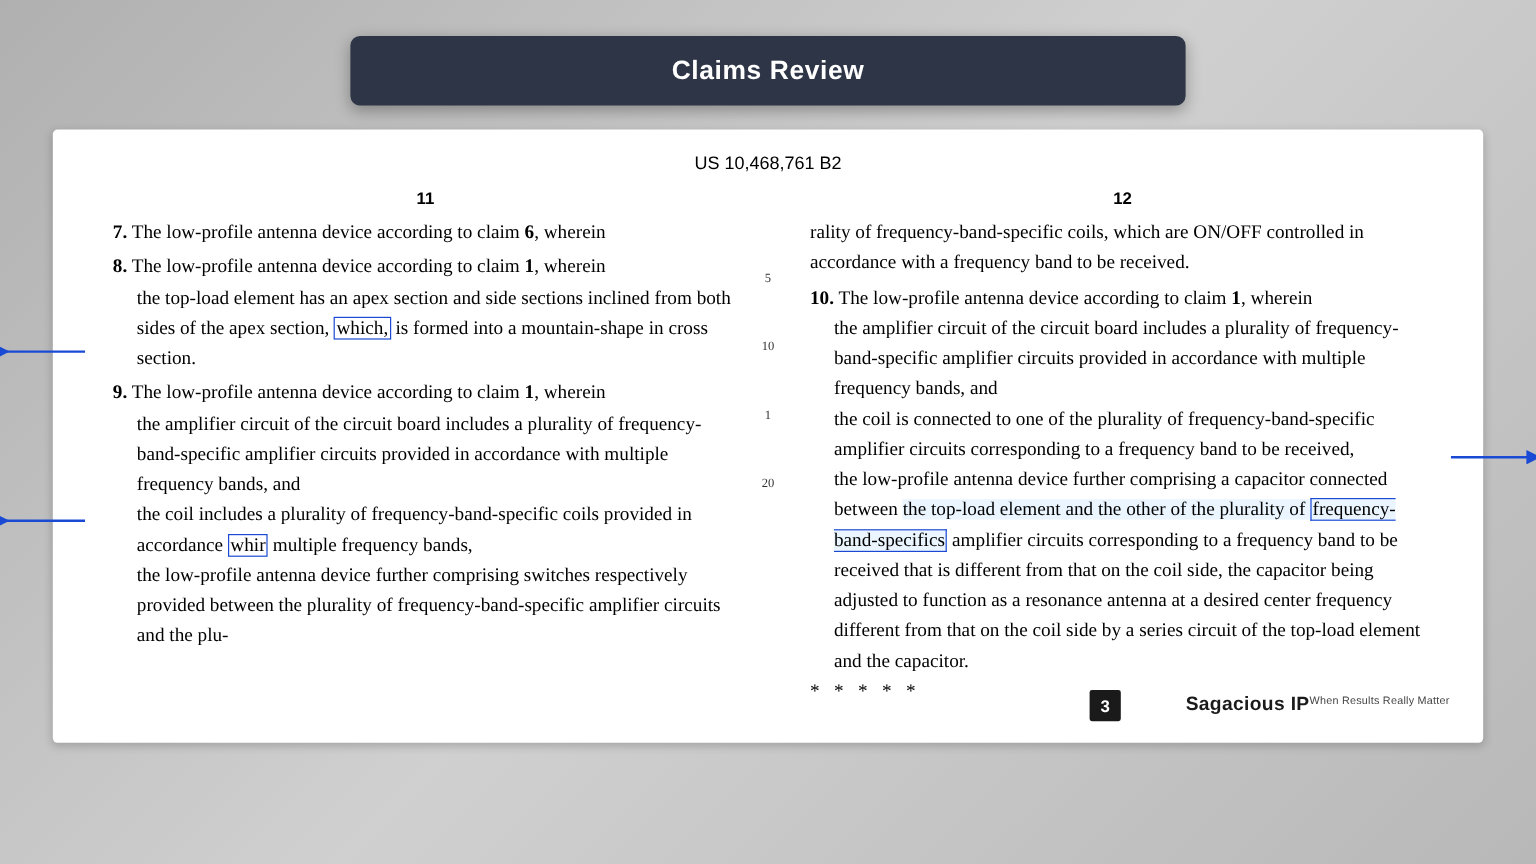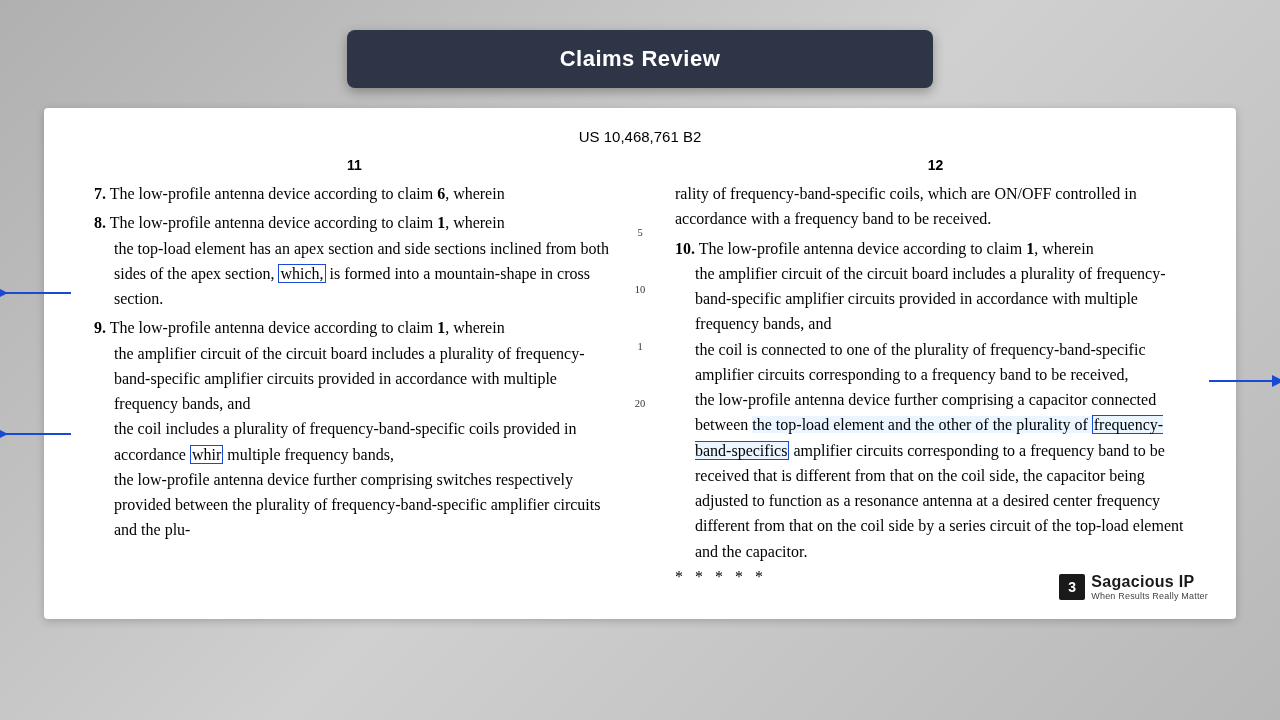--- a/index.html
+++ b/index.html
@@ -19,21 +19,21 @@
       width: 1280px;
       height: 720px;
       background: linear-gradient(135deg, #b0b0b0 0%, #d0d0d0 50%, #b8b8b8 100%);
       display: flex;
       flex-direction: column;
       align-items: center;
       position: relative;
     }
 
     .header-bar {
-      width: 586px;
+      width: 696px;
       background: #2e3547;
       border-radius: 8px;
       margin-top: 30px;
       padding: 16px 40px;
       text-align: center;
       box-shadow: 0 4px 12px rgba(0,0,0,0.3);
     }
 
     .header-title {
       color: #ffffff;
@@ -99,21 +99,22 @@
       position: absolute;
       bottom: 18px;
       right: 28px;
       display: flex;
       align-items: center;
       gap: 6px;
     }
 
     .logo-text-wrapper {
       display: flex;
-      flex-direction: column;
+      flex-direction: row;
+      margin-left: 48px;
     }
 
     .logo-name {
       font-size: 16px;
       font-weight: bold;
       color: #1a1a1a;
       letter-spacing: 0.3px;
     }
 
     .logo-tagline {

